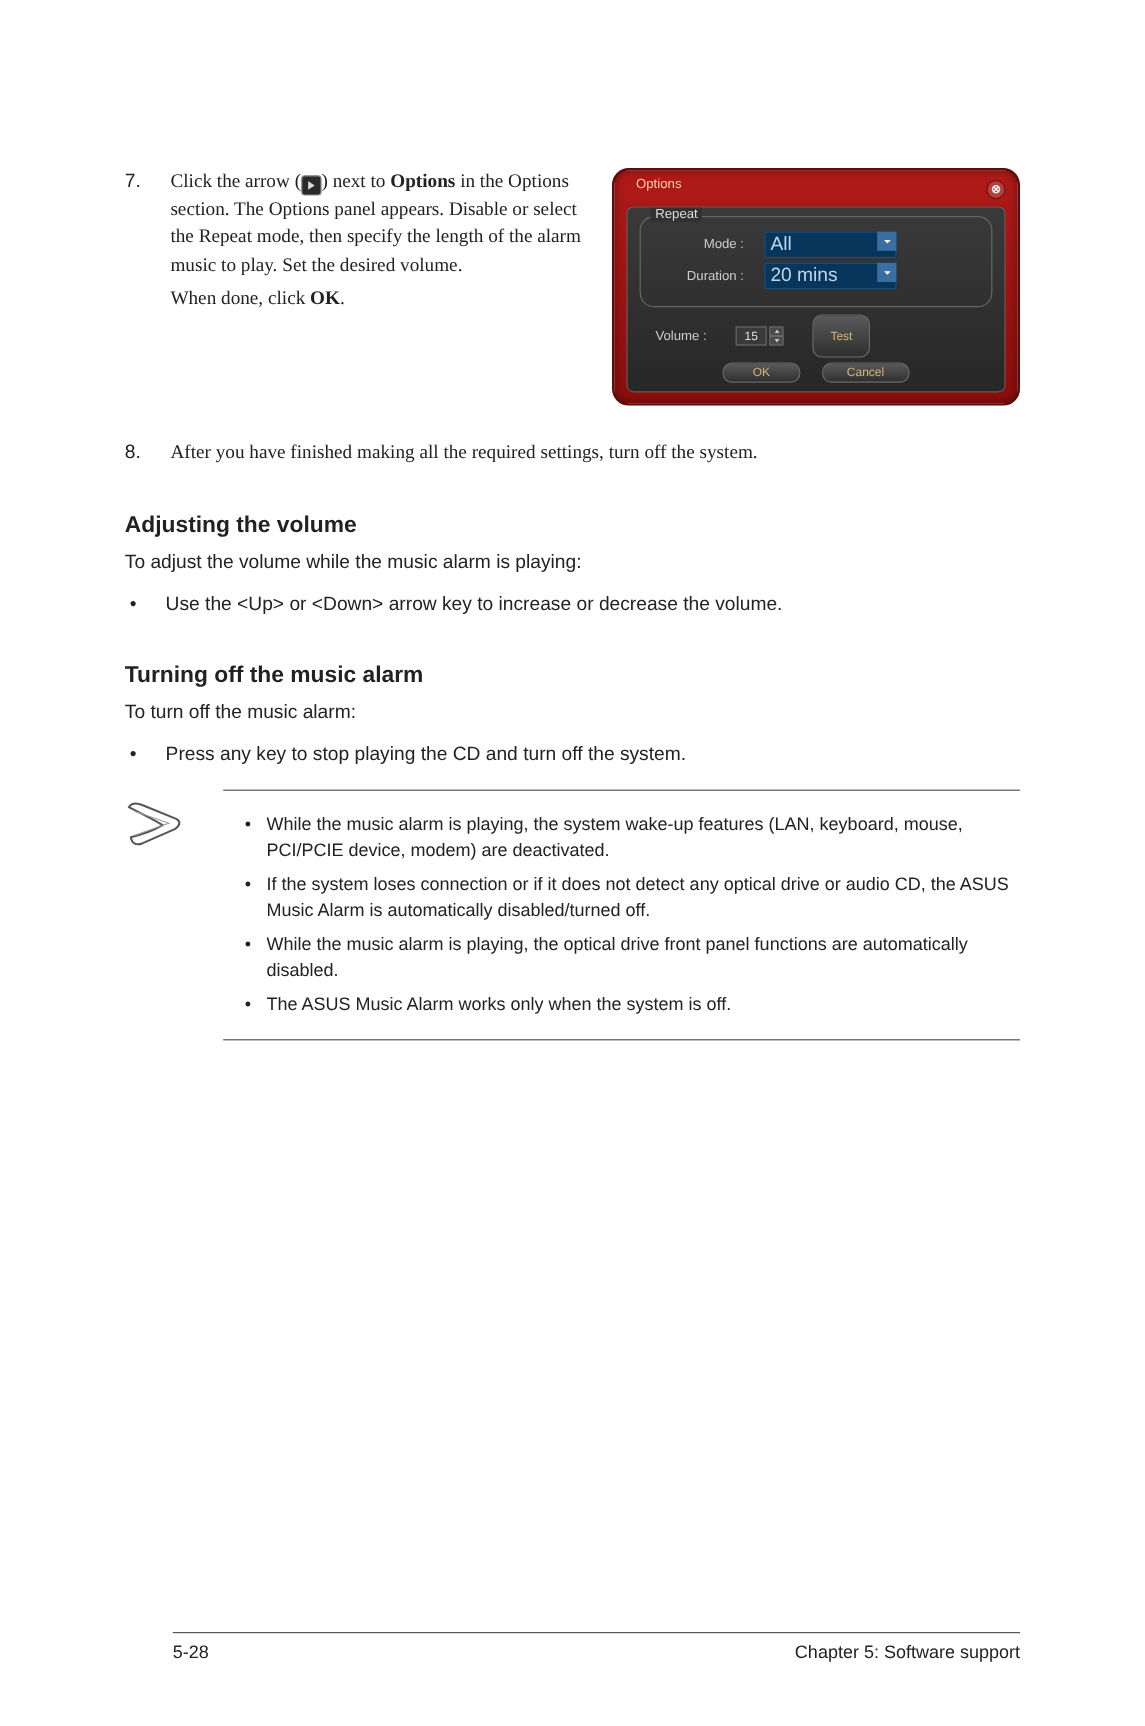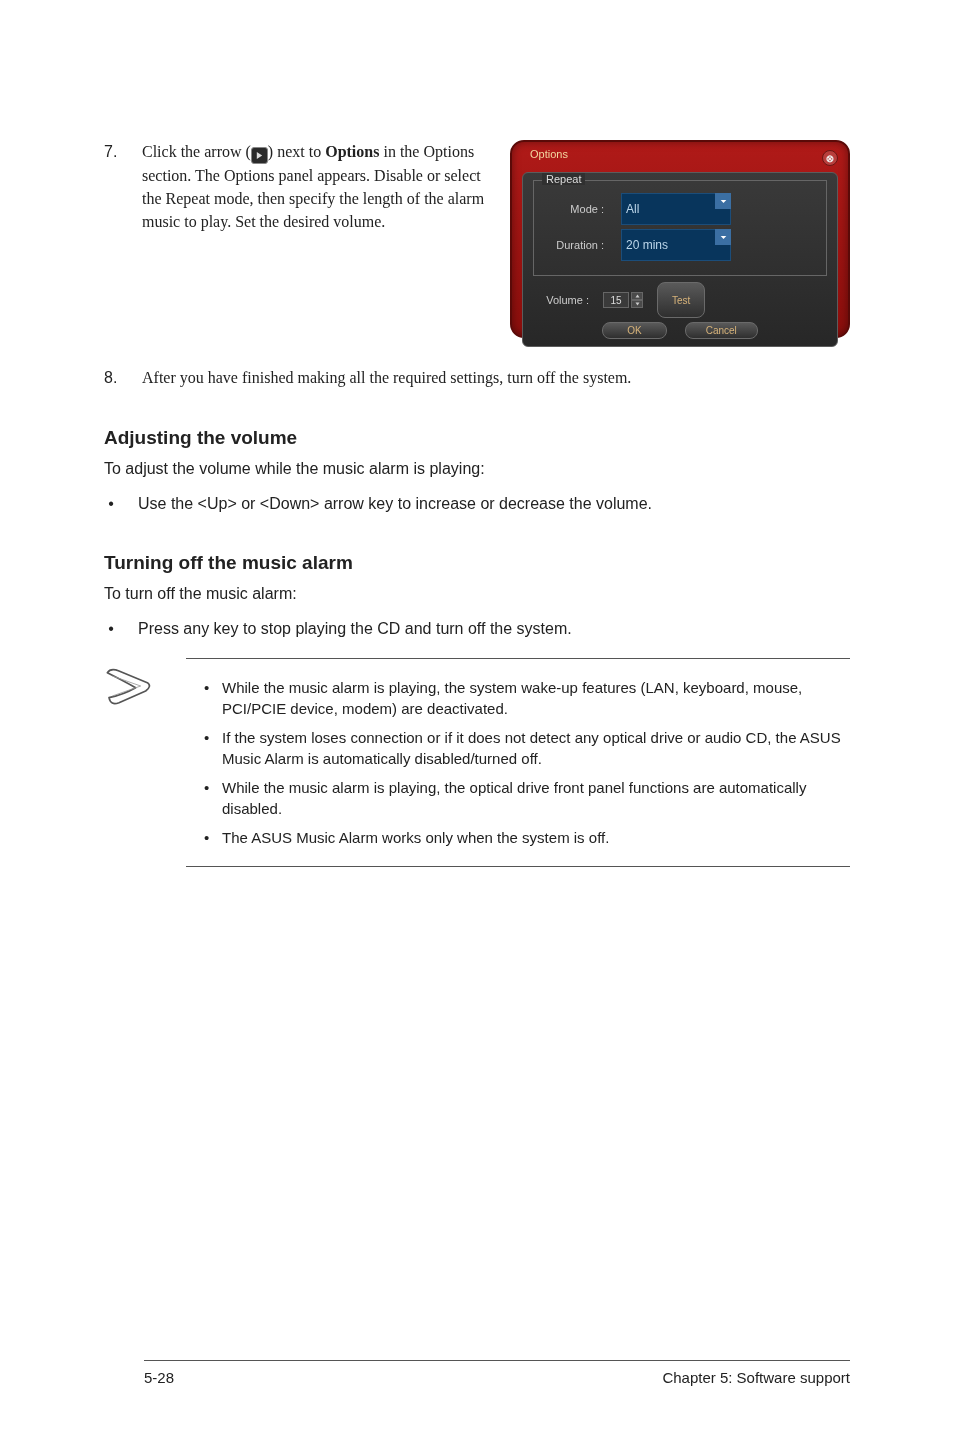--- a/index.html
+++ b/index.html
@@ -71,35 +71,35 @@
     .panel-inner {
       position:absolute;
       top:30px; left:10px; right:10px;
       background: linear-gradient(#3a3a3a, #272727);
       border:1px solid #5c5c5c;
       border-radius:6px;
       padding:7px 10px 7px 10px;
     }
     .fieldset {
       border:1px solid #666;
-      border-radius:0;
-      padding:8px 10px 10px 12px;
+      border-radius:12px;
+      padding:8px 10px 10px 28px;
       position:relative;
       margin-bottom:6px;
     }
     .legend {
       position:absolute; top:-8px; left:8px;
       background:#303030; padding:0 4px;
       color:#ddd; font-size:11px;
     }
     .row { display:flex; align-items:center; gap:17px; margin:4px 0;}
     .lbl { color:#ccc; font-size:11px; width:58px; text-align:right; }
     .sel {
-      height:32px; background:#08355c; border:1px solid #1b4d7a;
-      color:#bcd6ea; font-size:12px; padding:0 4px;
+      height:22px; background:#08355c; border:1px solid #1b4d7a;
+      color:#bcd6ea; font-size:16px; padding:0 4px;
       display:flex; align-items:center; flex:0 0 110px; position:relative;
     }
     .sel-btn {
       position:absolute; right:-1px; top:-1px; width:16px; height:16px;
       background:#3b6fa3; display:flex; align-items:center; justify-content:center;
     }
     .sel-btn svg{ width:7px; height:7px; fill:#fff; }
     .spin {
       display:flex; align-items:center; gap:2px;
     }
@@ -169,20 +169,23 @@
 <div class="top-section">
   <div class="step-col">
     <div class="step-num">7.</div>
     <div class="step-text">
       <p>
         <span>Click the arrow (</span><span class="arrow-icon">
             <svg viewBox="0 0 10 10">
               <path d="M2 1 L8 5 L2 9 Z"></path>
             </svg>
           </span><span>) next to </span><span class="strong">Options</span><span> in the Options section. The Options panel appears. Disable or select the Repeat mode, then specify the length of the alarm music to play. Set the desired volume.</span>
+      </p>
+      <p>
+        <span>When done, click </span><span class="strong">OK</span><span>.</span>
       </p>
     </div>
   </div>
 
   <div class="panel-img">
     <div class="panel-title">Options</div>
     <div class="panel-close">⊗</div>
     <div class="panel-inner">
       <div class="fieldset">
         <div class="legend">Repeat</div>
@@ -202,21 +205,21 @@
           <div class="sel">
             <span>20 mins</span>
             <div class="sel-btn">
                 <svg viewBox="0 0 10 10">
                   <path d="M1 3 L5 7 L9 3 Z"></path>
                 </svg>
               </div>
           </div>
         </div>
       </div>
-      <div class="row" style="justify-content:flex-start; padding-left:6px; gap:14px;">
+      <div class="row" style="justify-content:flex-start; padding-left:6px; gap:24px;">
         <div class="lbl" style="width:50px;">Volume :</div>
         <div class="spin">
           <div class="spin-val">15</div>
           <div class="spin-btns">
             <div>
                 <svg viewBox="0 0 10 8">
                   <path d="M1 7 L5 1 L9 7 Z"></path>
                 </svg>
               </div>
             <div>

